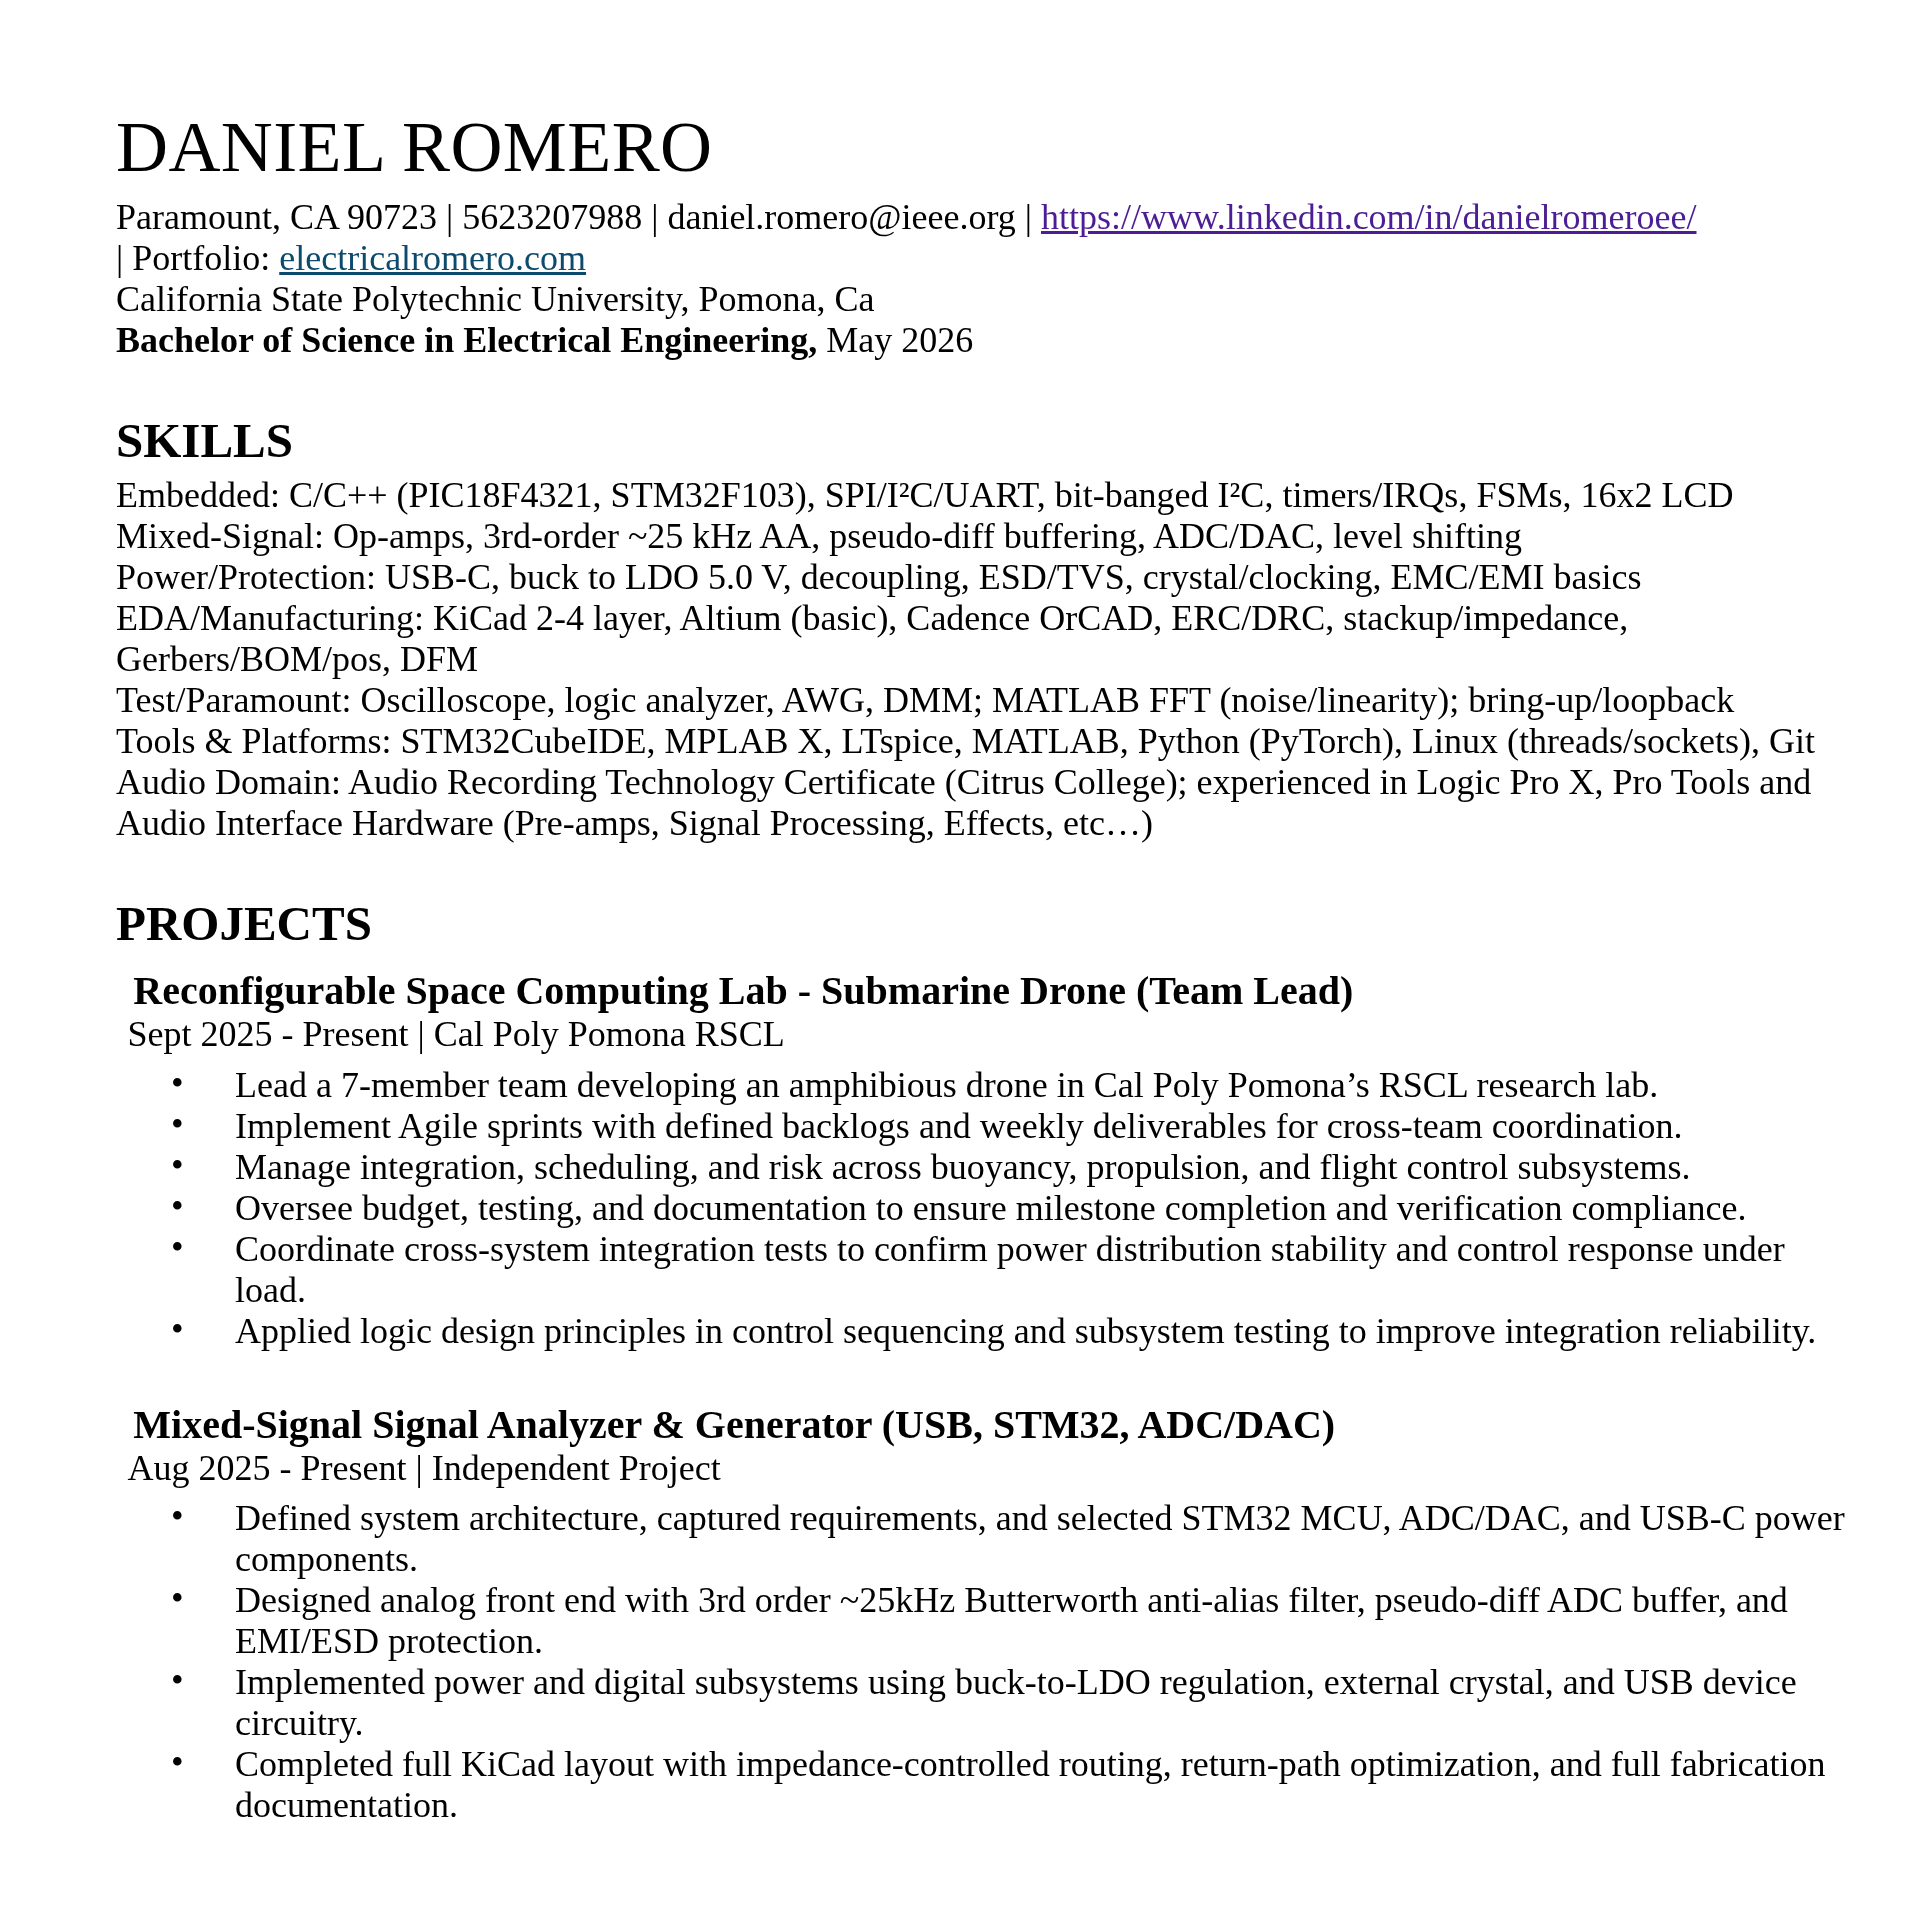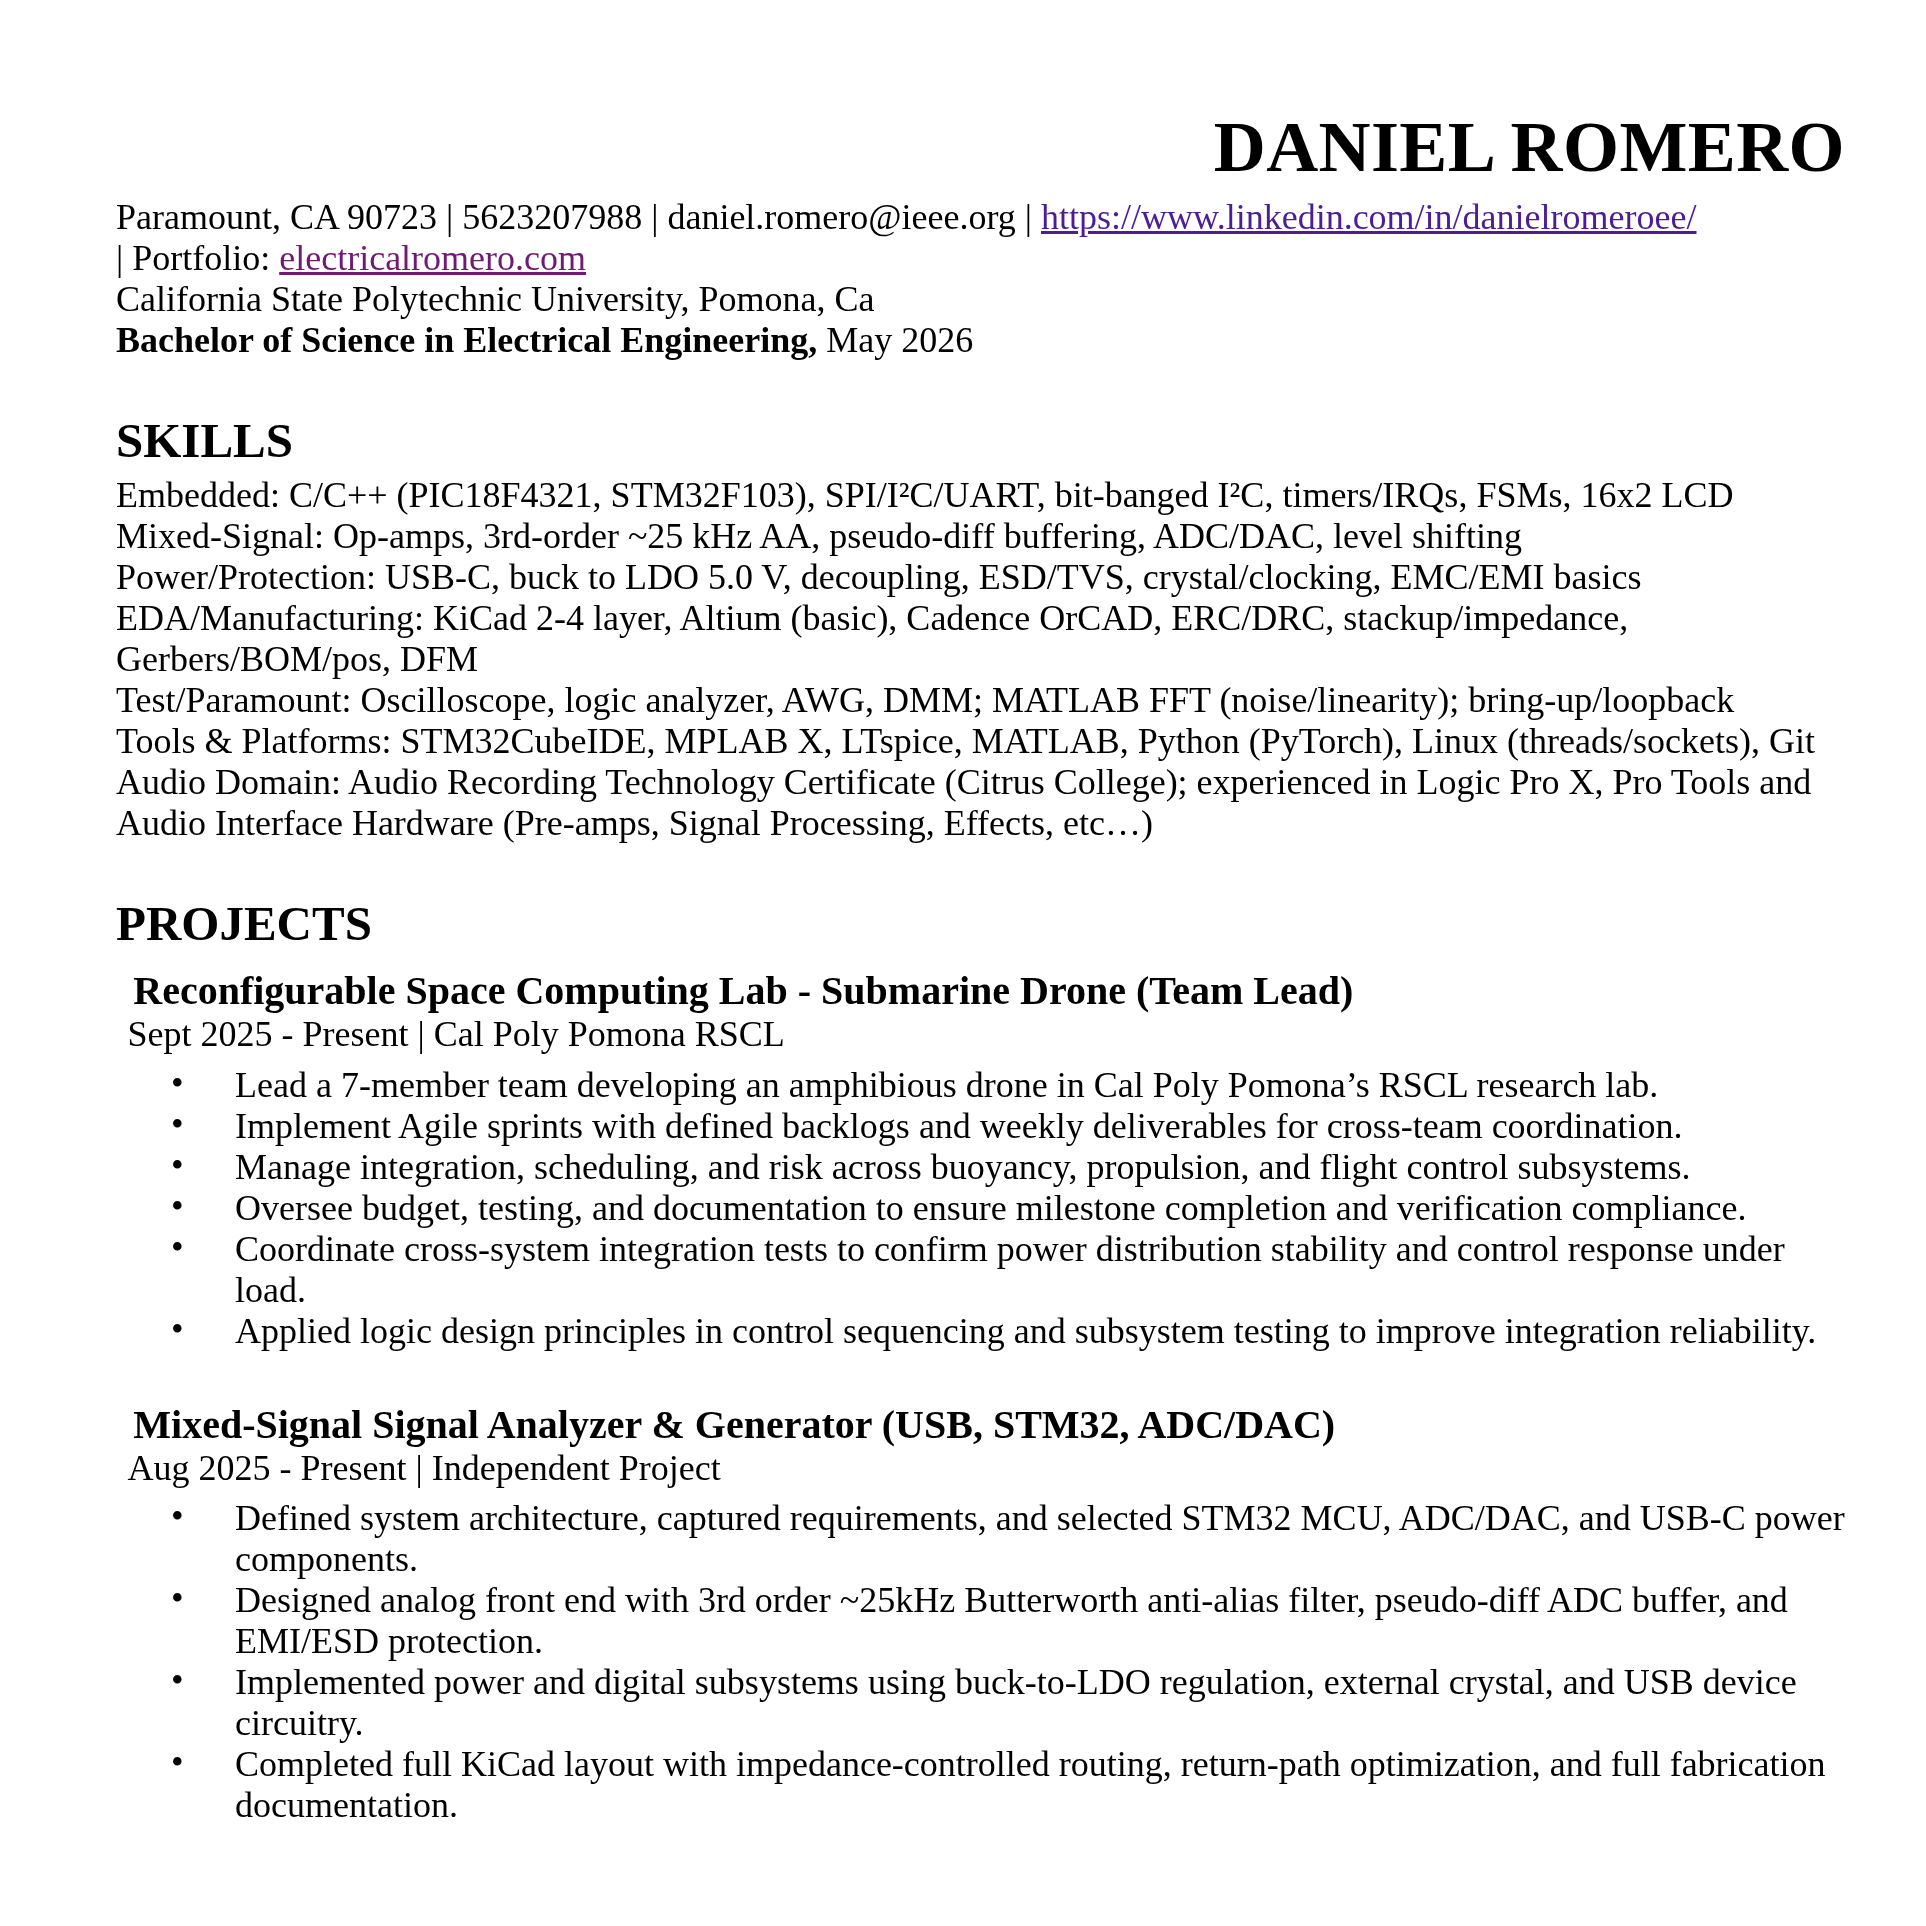--- a/index.html
+++ b/index.html
@@ -13,31 +13,30 @@
   .page {
     box-sizing: border-box;
     width: 1961px;
     min-height: 2539px;
     padding: 110px 116px 77px 116px;
   }
   h1.name {
     font-size: 72px;
     line-height: 1.05;
     margin: 0 0 11.6px 0;
-    font-weight: bold;
+    font-weight: normal;
     letter-spacing: 0.4px;
-    text-align: right;
   }
   p { margin: 0; }
   .body-text, .contact, .line, .meta, li {
     font-size: 36px;
     line-height: 41px;
   }
   .contact a { color: #4c1d95; text-decoration: underline; }
-  a.blue-link { color: #701a75; text-decoration: underline; text-align: right; }
+  a.blue-link { color: #0c4a6e; text-decoration: underline; text-align: right; }
   h2.section {
     font-size: 49px;
     line-height: 1.15;
     font-weight: bold;
     margin: 52px 0 5.4px 0;
   }
   h2.section.projects { margin-bottom: 16px; }
   .skill-line b { font-weight: normal; }
   .project { margin: 0 0 50px 0; }
   .project h3 {

